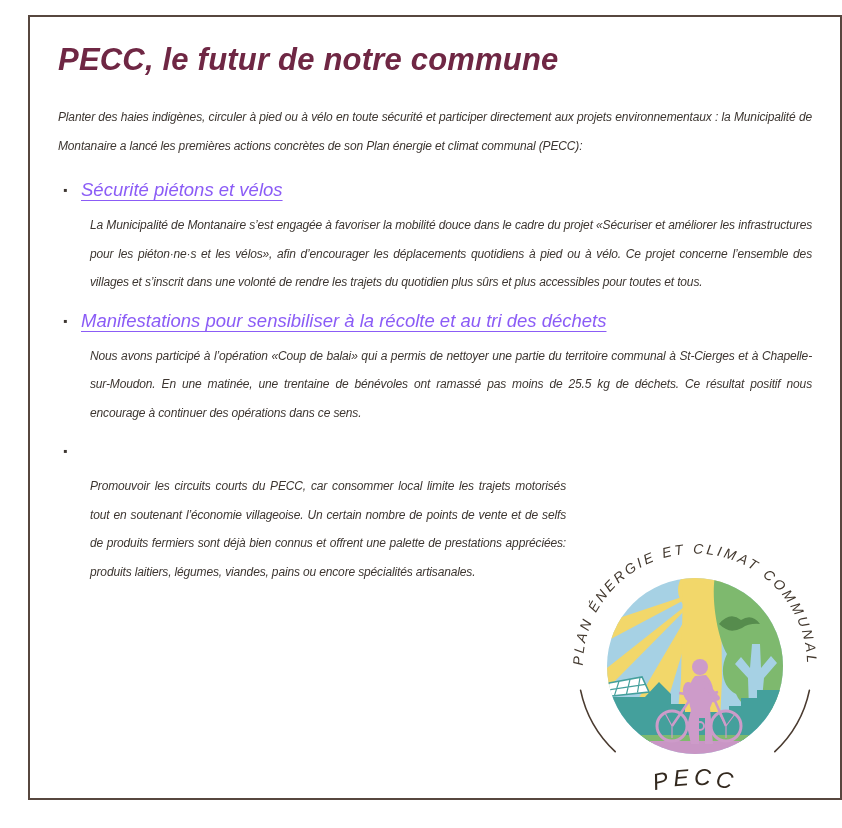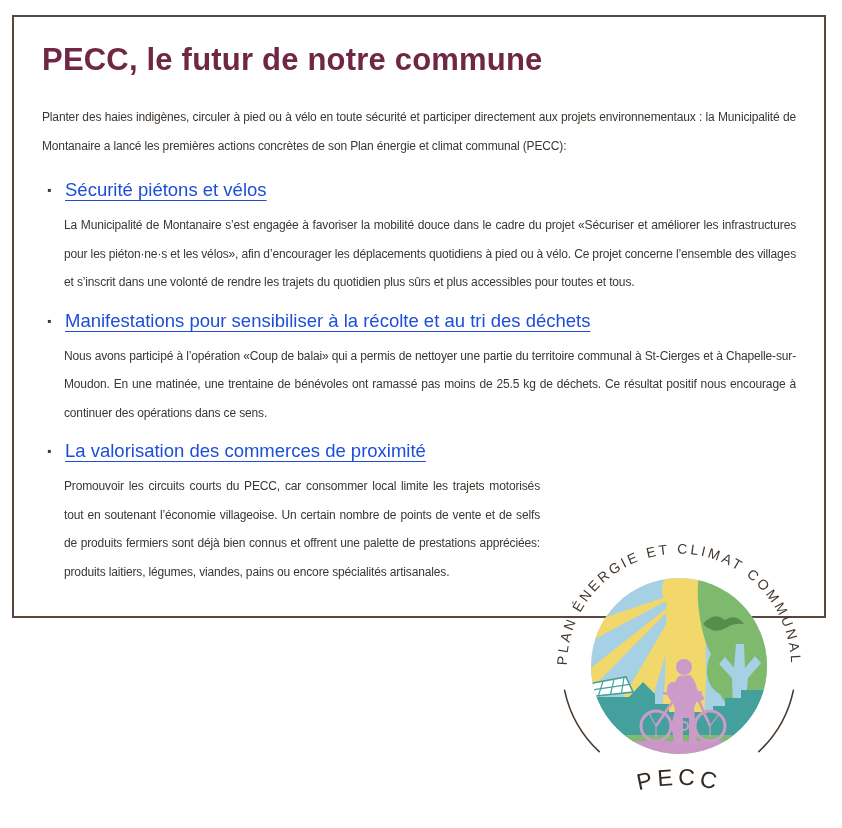--- a/index.html
+++ b/index.html
@@ -1,40 +1,40 @@
 <!DOCTYPE html>
 <html lang="fr"><head>
 <meta charset="utf-8">
 <style>
   html,body{margin:0;padding:0;background:#ffffff;}
   body{width:842px;height:828px;position:relative;font-family:"Liberation Sans",sans-serif;-webkit-font-smoothing:antialiased;}
   .page{
-    position:absolute;left:12px;top:15px;width:814px;height:603px;
-    border:2px solid #57473f;background:#ffffff;box-sizing:border-box;
+    position:absolute;left:28px;top:15px;width:814px;height:785px;
+    border:2px solid #57473f;background:#ffffff;box-sizing:border-box;font-style:italic;
   }
   .content{padding:26px 28px 0 28px;}
   h1.title{
     margin:0 0 26px 0;font-size:31px;line-height:34px;font-weight:bold;
     color:#6f2744;letter-spacing:0.2px;
   }
   p.body-text{
     margin:0 0 18px 0;font-size:12px;line-height:28.5px;color:#3d3631;
     text-align:justify;letter-spacing:-0.15px;
   }
   .bullet-head{
     display:flex;align-items:flex-start;margin:0 0 9px 0;line-height:24px;
   }
   .bullet-marker{
     flex:0 0 auto;width:18px;padding-left:5px;font-size:12px;color:#3d3631;line-height:24px;
   }
   .bullet-title{
-    font-size:18.5px;color:#1d4ed8;text-decoration:underline;
+    font-size:18.5px;color:#8b5cf6;text-decoration:underline;
     text-underline-offset:4px;text-decoration-thickness:1.3px;
   }
-  p.indented{margin-left:22px;margin-bottom:12px;}
+  p.indented{margin-left:32px;margin-bottom:12px;}
   h2.subhead{
     margin:18px 0 10px 0;font-size:19px;line-height:26px;font-weight:bold;color:#3a332d;
   }
   p.narrow{width:476px;}
   .logo{position:absolute;left:539px;top:523px;width:252px;height:272px;}
   .logo svg{display:block;}
 </style>
 </head>
 <body>
 
@@ -53,21 +53,20 @@
 
     <div class="bullet-head">
       <span class="bullet-marker">▪</span>
       <span class="bullet-title">Manifestations pour sensibiliser à la récolte et au tri des déchets</span>
     </div>
     <p class="body-text indented">Nous avons participé à l’opération «Coup de balai» qui a permis de nettoyer une partie du territoire communal à St-Cierges et à Chapelle-sur-Moudon. En une matinée, une trentaine de bénévoles ont ramassé pas moins de 25.5 kg de déchets. Ce résultat positif nous encourage à continuer des opérations dans ce sens.</p>
 
 
     <div class="bullet-head">
       <span class="bullet-marker">▪</span>
-      <span class="bullet-title">La valorisation des commerces de proximité</span>
     </div>
     <p class="body-text indented narrow">Promouvoir les circuits courts du PECC, car consommer local limite les trajets motorisés tout en soutenant l’économie villageoise. Un certain nombre de points de vente et de selfs de produits fermiers sont déjà bien connus et offrent une palette de prestations appréciées: produits laitiers, légumes, viandes, pains ou encore spécialités artisanales.</p>
 
   </div>
 
   <div class="logo">
     <svg width="252" height="272" viewBox="0 0 252 272" xmlns="http://www.w3.org/2000/svg">
       <defs>
         <clipPath id="cp">
             <circle cx="126" cy="126" r="88"></circle>

